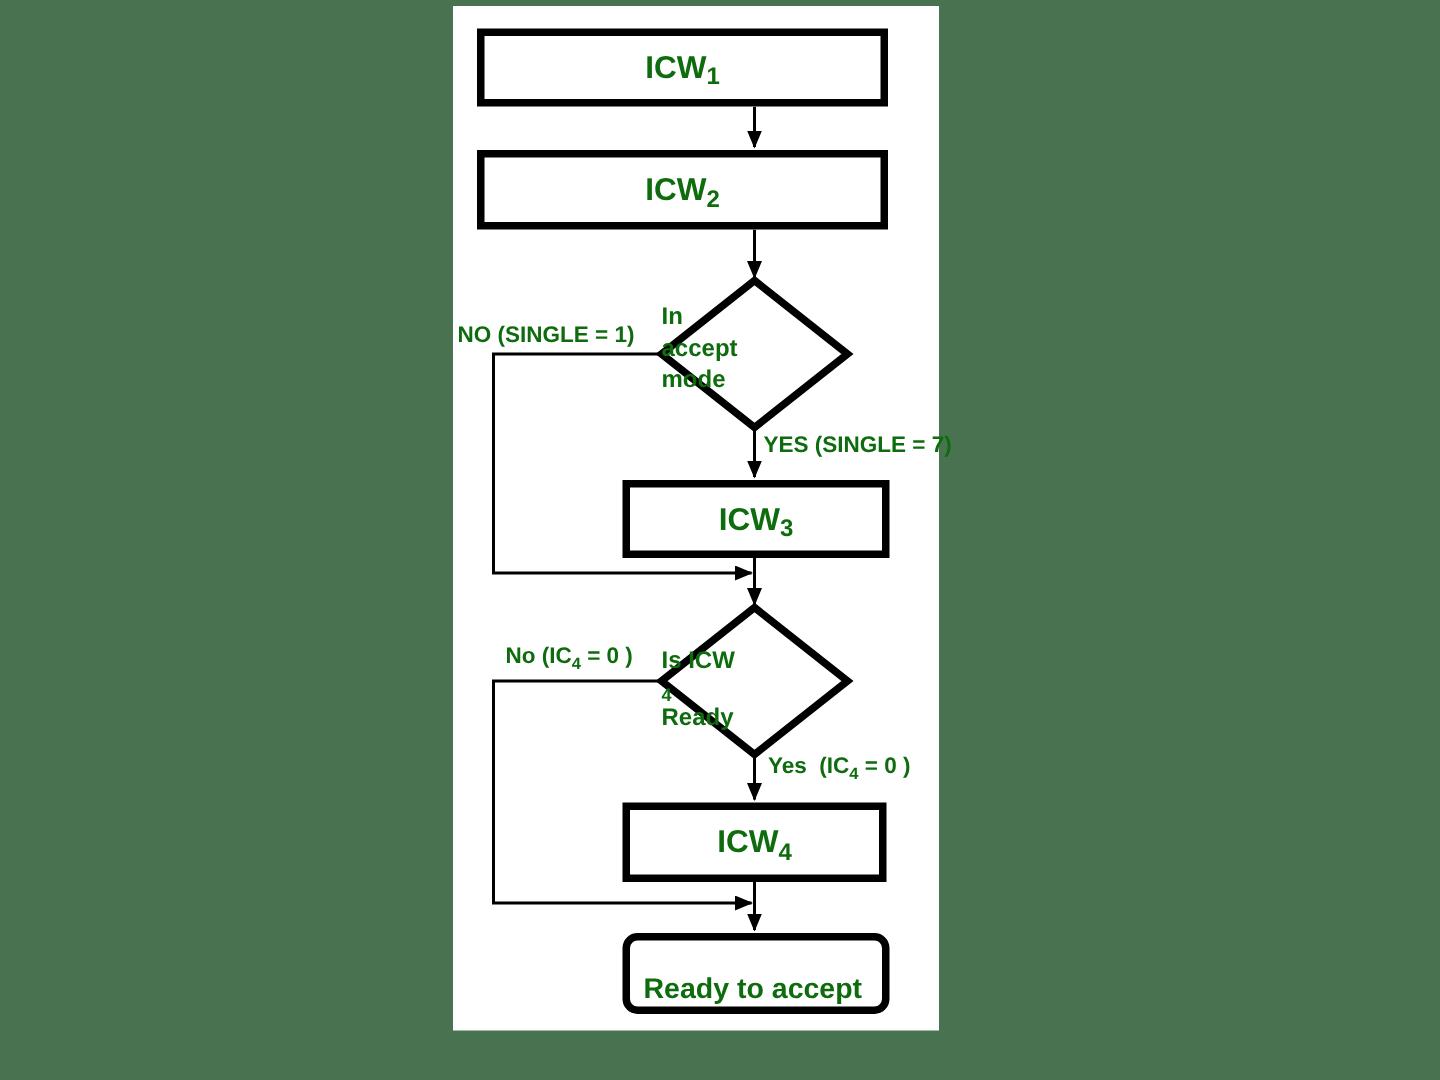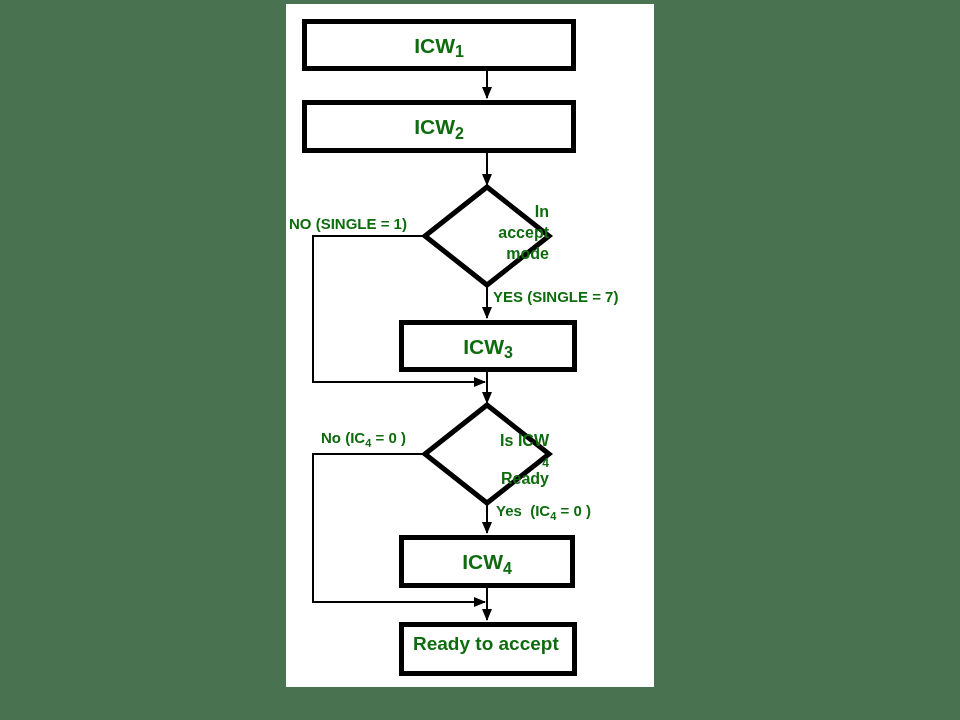--- a/index.html
+++ b/index.html
@@ -9,43 +9,43 @@
     --line-black:#000000;
   }
   html,body{margin:0;padding:0;}
   .stage{
     position:relative;width:960px;height:720px;overflow:hidden;
     background:var(--background-green,#497350);
     font-family:"Liberation Sans",sans-serif;
     font-weight:bold;color:var(--text-green,#0e6c0e);
   }
   .panel{
-    position:absolute;left:286px;top:4px;width:368px;height:683px;
+    position:absolute;left:302px;top:4px;width:324px;height:683px;
     background:var(--panel-white,#ffffff);
   }
   .connectors{position:absolute;left:0;top:0;overflow:visible;}
   .edge{fill:none;stroke:var(--line-black,#000);stroke-width:2;stroke-linejoin:miter;}
   .diamond{fill:var(--panel-white,#fff);stroke:var(--line-black,#000);stroke-width:5;stroke-linejoin:miter;}
   .box{
     position:absolute;box-sizing:border-box;background:var(--panel-white,#fff);
     border:5px solid var(--line-black,#000);
     display:flex;align-items:center;justify-content:center;
     font-size:21px;line-height:1;
   }
   .box .sub{font-size:16px;position:relative;top:7px;}
   .diamond-text{
-    position:absolute;text-align:right;font-size:16px;
+    position:absolute;text-align:left;font-size:16px;
   }
   .diamond-text span{display:block;}
   .dt1{left:139px;top:197px;width:124px;line-height:21px;}
   .dt2{left:139px;top:427px;width:124px;line-height:19px;}
   .dt2 .sub{font-size:12px;position:relative;top:4px;}
   .lbl{position:absolute;font-size:15px;white-space:pre;line-height:18px;}
   .lbl .sub{font-size:11px;position:relative;top:4px;}
-  .ready{align-items:flex-start;justify-content:flex-start;}
+  .ready{align-items:flex-end;justify-content:flex-start;border-radius:10px;}
   .ready-text{padding:5px 0 0 9px;font-size:19px;line-height:23px;}
   .ready-text span{display:block;}
 </style>
 </head>
 <body>
 
 <div class="stage">
   <div class="panel">
 
     <svg class="connectors" width="324" height="683" viewBox="0 0 324 683">

